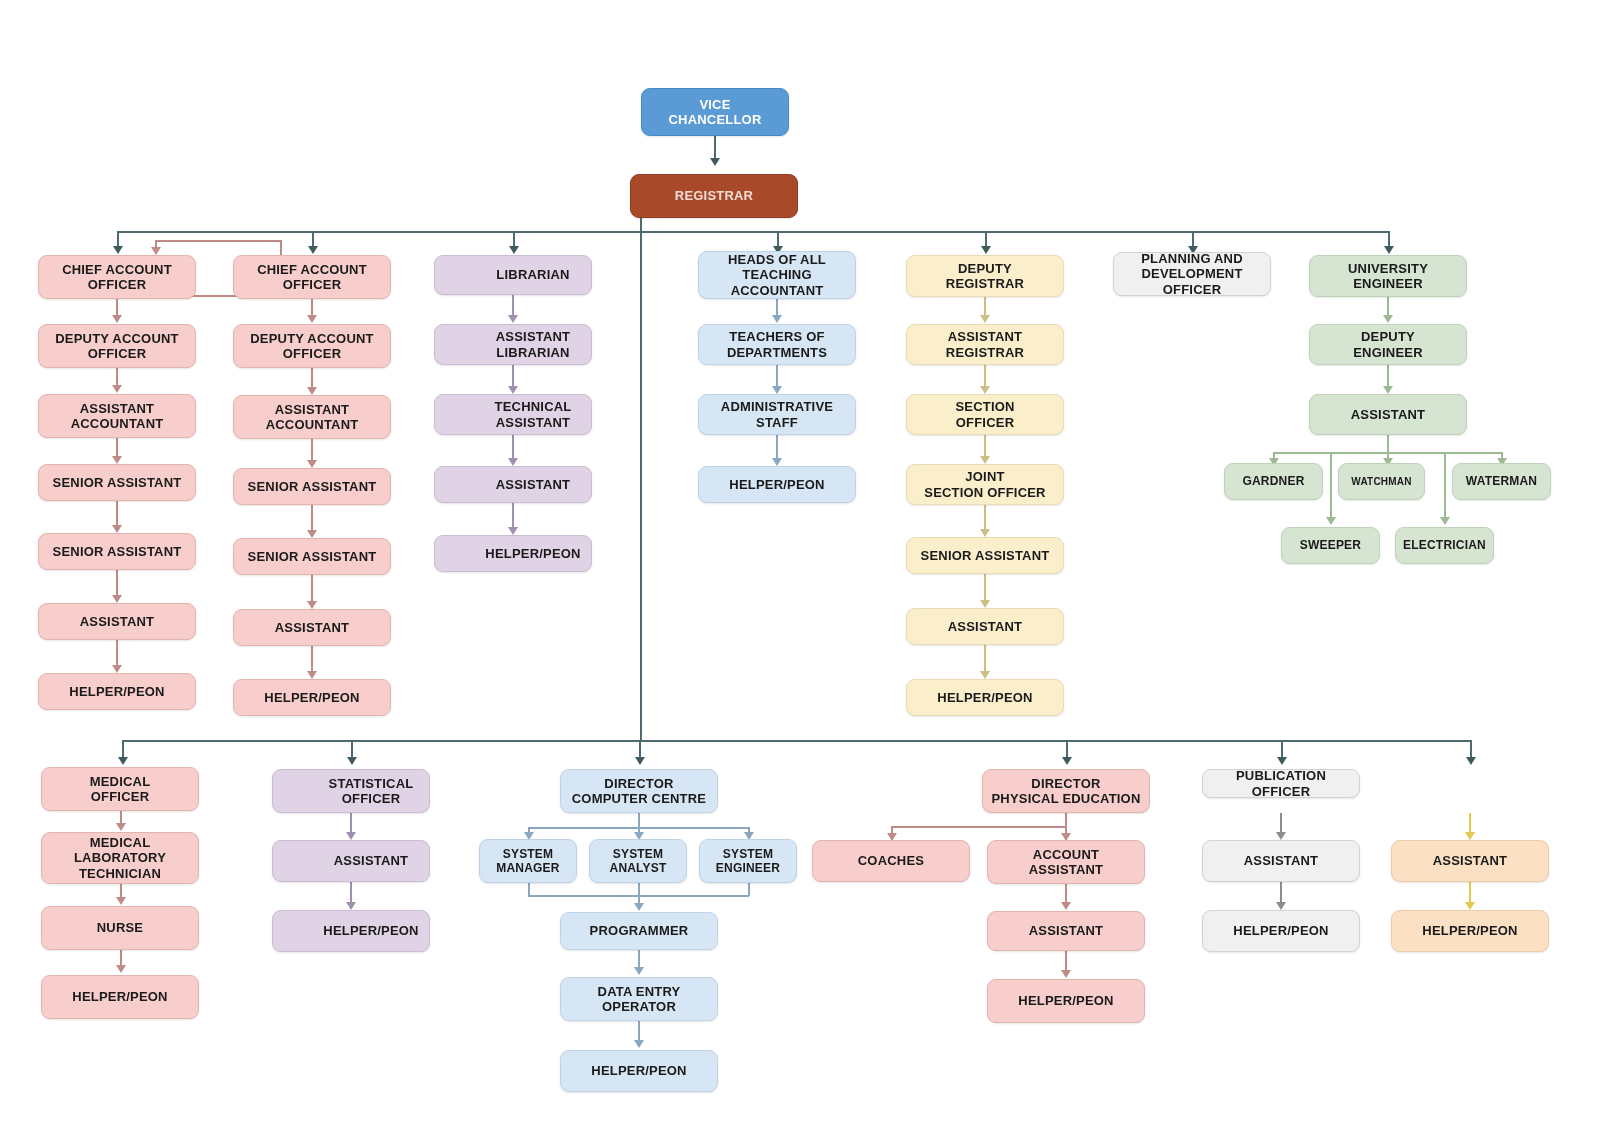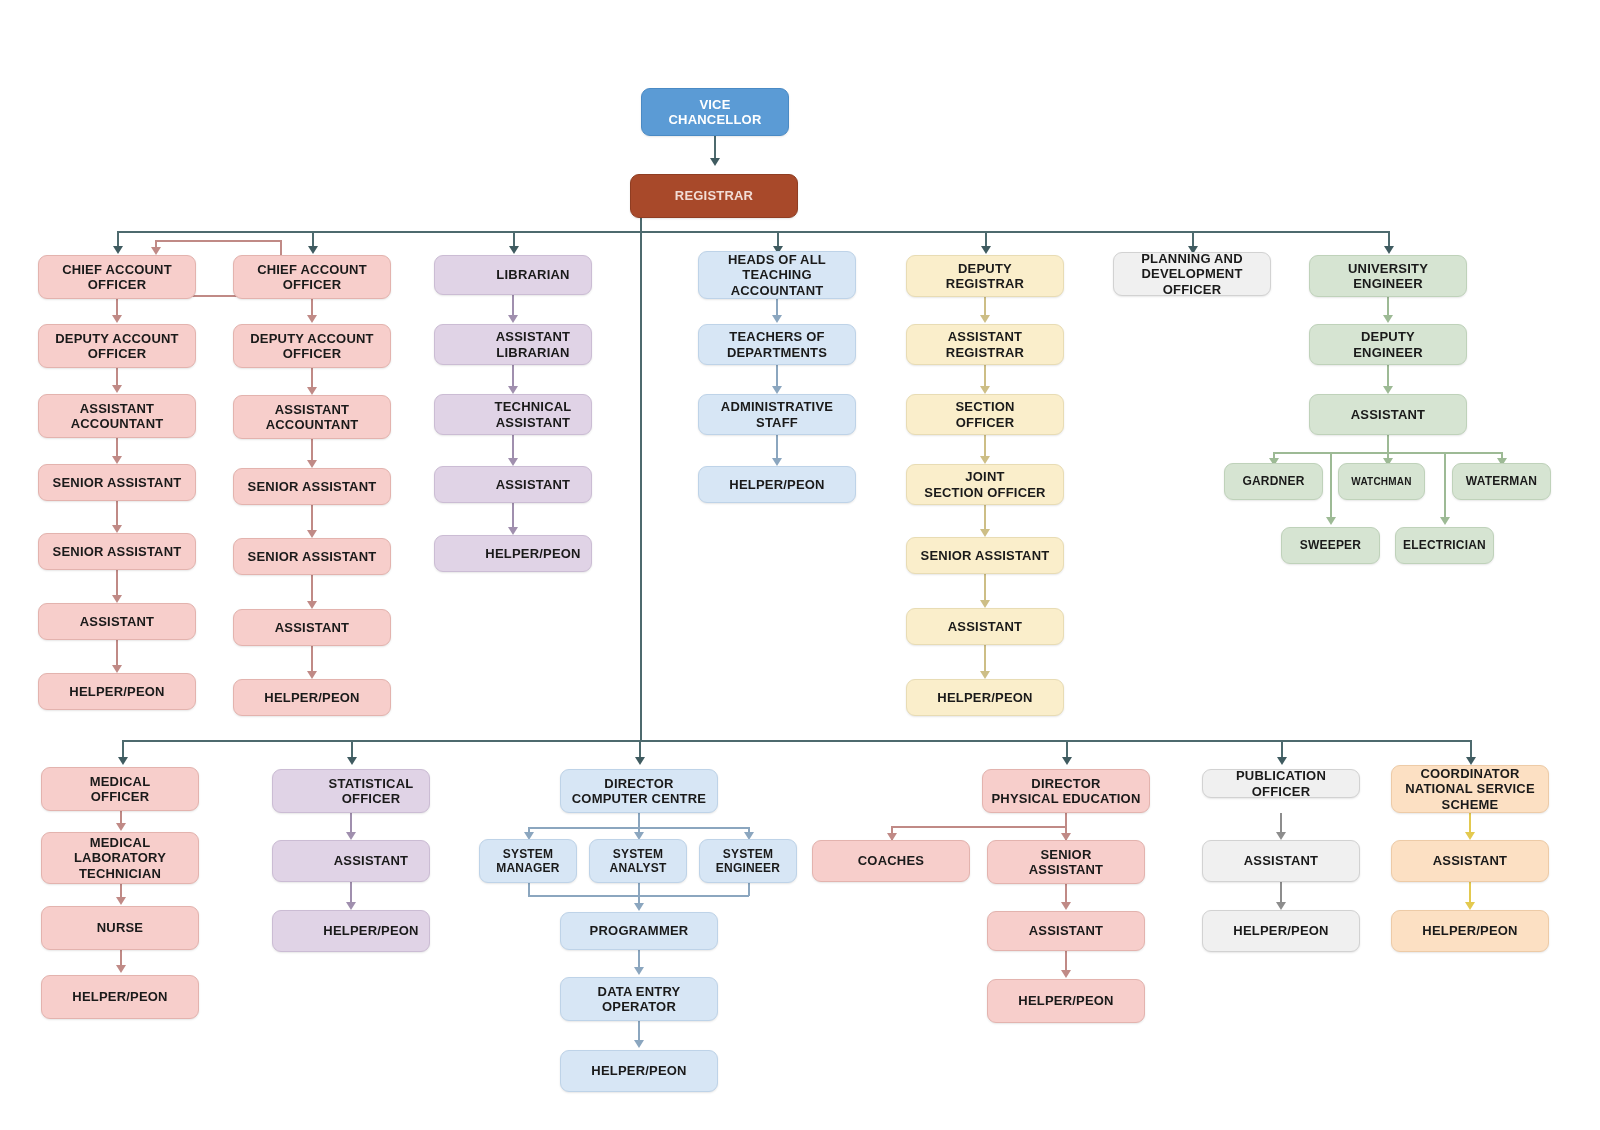--- a/index.html
+++ b/index.html
@@ -474,21 +474,21 @@
   <div class="arrow ar-pink" style="left:1061px;top:833px;"></div>
   <div class="ln h col-pink" style="left:891px;top:826px;width:175px;"></div>
   <div class="ln v col-pink" style="left:891px;top:826px;height:14px;"></div>
   <div class="arrow ar-pink" style="left:887px;top:833px;"></div>
 
   <div class="node c-pink" style="left:812px;top:840px;width:158px;height:42px;">
     <span>COACHES</span>
     </div>
 
   <div class="node c-pink" style="left:987px;top:840px;width:158px;height:44px;">
-    <span>SENIOR
+    <span>ACCOUNT
 ASSISTANT</span>
     </div>
   <div class="ln v col-pink" style="left:1065px;top:884px;height:21px;"></div>
   <div class="arrow ar-pink" style="left:1061px;top:902px;"></div>
 
   <div class="node c-pink" style="left:987px;top:911px;width:158px;height:40px;">
     <span>ASSISTANT</span>
     </div>
   <div class="ln v col-pink" style="left:1065px;top:951px;height:22px;"></div>
   <div class="arrow ar-pink" style="left:1061px;top:970px;"></div>
@@ -513,25 +513,20 @@
   <div class="ln v col-gray" style="left:1280px;top:882px;height:23px;"></div>
   <div class="arrow ar-gray" style="left:1276px;top:902px;"></div>
 
   <div class="node c-gray" style="left:1202px;top:910px;width:158px;height:42px;">
     <span>HELPER/PEON</span>
     </div>
 
   <div class="ln v col-dark" style="left:1470px;top:740px;height:20px;"></div>
   <div class="arrow ar-dark" style="left:1466px;top:757px;"></div>
 
-  <div class="node c-peach" style="left:1391px;top:765px;width:158px;height:48px;">
-    <span>COORDINATOR
-NATIONAL SERVICE
-SCHEME</span>
-    </div>
   <div class="ln v col-yellow" style="left:1469px;top:813px;height:22px;"></div>
   <div class="arrow ar-yellow" style="left:1465px;top:832px;"></div>
 
   <div class="node c-peach" style="left:1391px;top:840px;width:158px;height:42px;">
     <span>ASSISTANT</span>
     </div>
   <div class="ln v col-yellow" style="left:1469px;top:882px;height:23px;"></div>
   <div class="arrow ar-yellow" style="left:1465px;top:902px;"></div>
 
   <div class="node c-peach" style="left:1391px;top:910px;width:158px;height:42px;">

